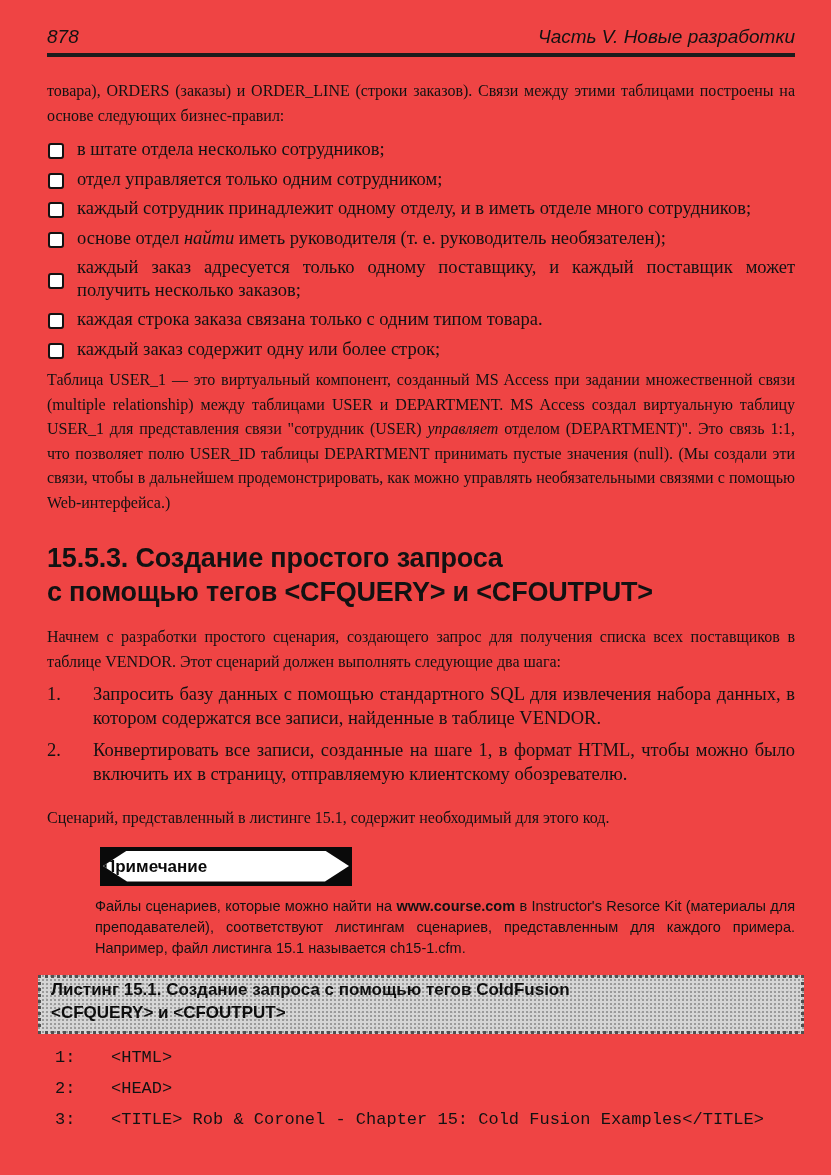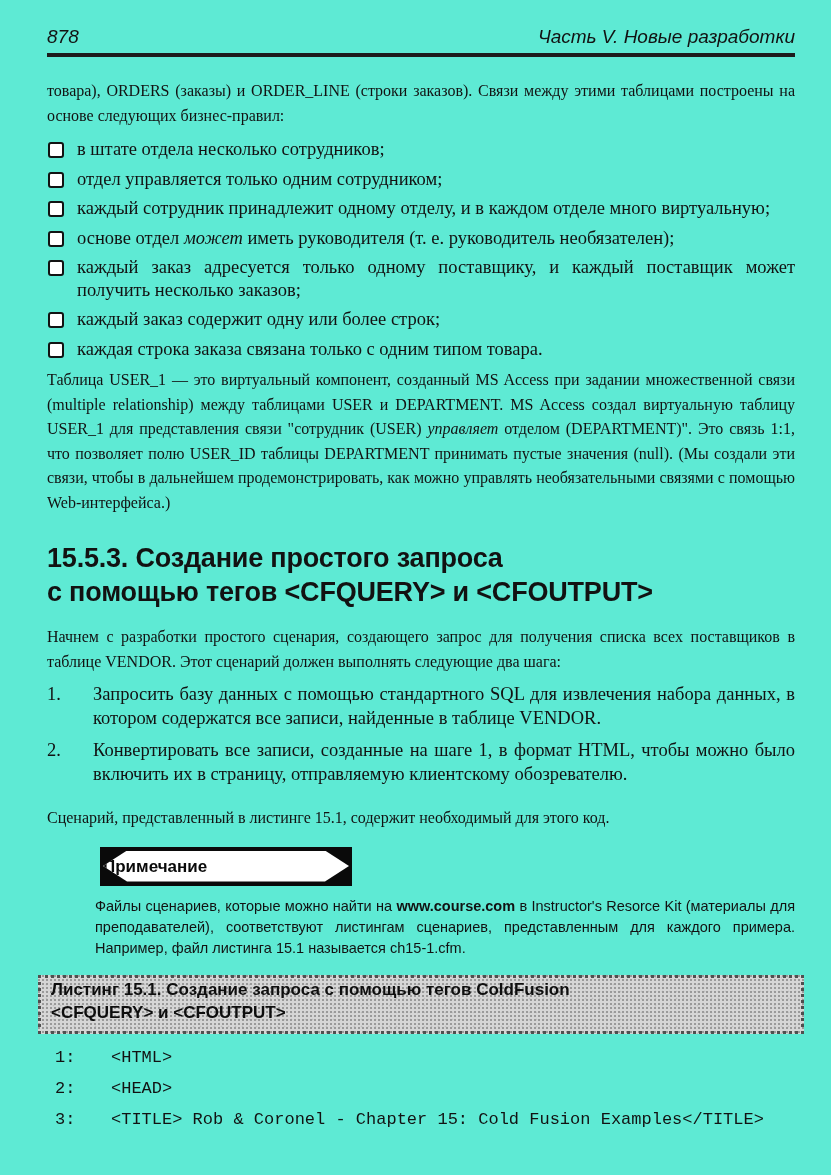--- a/index.html
+++ b/index.html
@@ -1,20 +1,20 @@
 <!DOCTYPE html>
 <html lang="ru"><head>
 <meta charset="utf-8">
 <style>
   html,body{margin:0;padding:0;background:#e8e8e8;}
   .page{
     position:relative;
     width:831px;height:1175px;
     margin:0 auto;
-    background:#5eead4;
+    background:#ef4444;
     color:#121212;
     overflow:hidden;
     font-family:"Liberation Serif", serif;
   }
   .content{margin:0 36px 0 47px;}
 
   
   .running-header{
     display:flex;justify-content:space-between;align-items:flex-end;
     padding-top:26px;
@@ -25,21 +25,21 @@
 
   
   .para{
     font-size:16px;line-height:24.5px;text-align:justify;
     margin:20px 0 0 0;
   }
   .para.first{margin-top:22px;}
 
   
   .rules-list{margin-top:10px;}
-  .bullet-item{display:flex;margin-bottom:7px;}
+  .bullet-item{display:flex;margin-bottom:7px;align-items:center;}
   .bullet-square{
     flex:0 0 auto;width:12px;height:12px;
     border:2px solid #121212;border-radius:3px;
     margin:4px 13px 0 1px;background:#fff;
   }
   .bullet-text{flex:1;font-size:18.5px;line-height:22.5px;text-align:justify;}
 
   
   .section-heading{
     font-family:"Liberation Sans", sans-serif;
@@ -121,37 +121,37 @@
       <div class="bullet-item">
         <span class="bullet-square"></span>
         <span class="bullet-text"><span>в штате отдела несколько сотрудников;</span></span>
       </div>
       <div class="bullet-item">
         <span class="bullet-square"></span>
         <span class="bullet-text"><span>отдел управляется только одним сотрудником;</span></span>
       </div>
       <div class="bullet-item">
         <span class="bullet-square"></span>
-        <span class="bullet-text"><span>каждый сотрудник принадлежит одному отделу, и в каждом отделе много виртуальную;</span></span>
-      </div>
-      <div class="bullet-item">
-        <span class="bullet-square"></span>
-        <span class="bullet-text"><span>основе отдел </span><span class="seg-i">может</span><span> иметь руководителя (т. е. руководитель необязателен);</span></span>
+        <span class="bullet-text"><span>каждый сотрудник принадлежит одному отделу, и в иметь отделе много сотрудников;</span></span>
+      </div>
+      <div class="bullet-item">
+        <span class="bullet-square"></span>
+        <span class="bullet-text"><span>основе отдел </span><span class="seg-i">найти</span><span> иметь руководителя (т. е. руководитель необязателен);</span></span>
       </div>
       <div class="bullet-item">
         <span class="bullet-square"></span>
         <span class="bullet-text"><span>каждый заказ адресуется только одному поставщику, и каждый поставщик может получить несколько заказов;</span></span>
       </div>
       <div class="bullet-item">
         <span class="bullet-square"></span>
+        <span class="bullet-text"><span>каждая строка заказа связана только с одним типом товара.</span></span>
+      </div>
+      <div class="bullet-item">
+        <span class="bullet-square"></span>
         <span class="bullet-text"><span>каждый заказ содержит одну или более строк;</span></span>
-      </div>
-      <div class="bullet-item">
-        <span class="bullet-square"></span>
-        <span class="bullet-text"><span>каждая строка заказа связана только с одним типом товара.</span></span>
       </div>
     </div>
 
     <p class="para" style="margin-top:8px;"><span>Таблица USER_1 — это виртуальный компонент, созданный MS Access при задании множественной связи (multiple relationship) между таблицами USER и DEPARTMENT. MS Access создал виртуальную таблицу USER_1 для представления связи "сотрудник (USER) </span><span class="seg-i">управляет</span><span> отделом (DEPARTMENT)". Это связь 1:1, что позволяет полю USER_ID таблицы DEPARTMENT принимать пустые значения (null). (Мы создали эти связи, чтобы в дальнейшем продемонстрировать, как можно управлять необязательными связями с помощью Web-интерфейса.)</span></p>
 
     <h2 class="section-heading">
       <span>15.5.3. Создание простого запроса</span><br>
       <span>с помощью тегов &lt;CFQUERY&gt; и &lt;CFOUTPUT&gt;</span>
     </h2>
 

